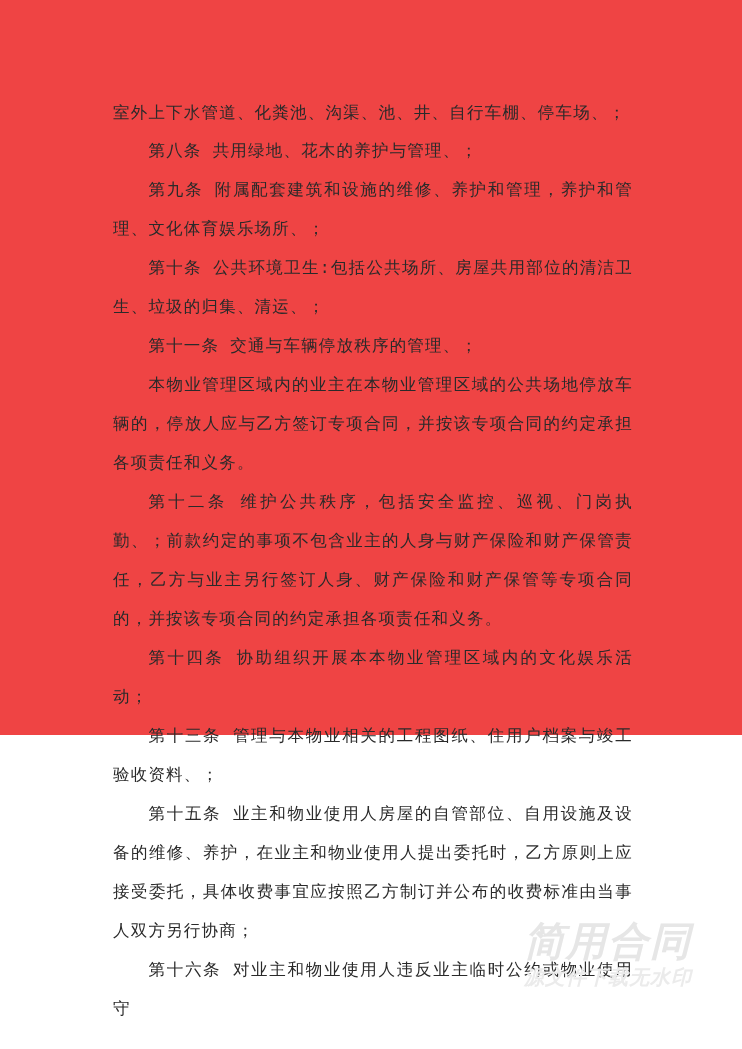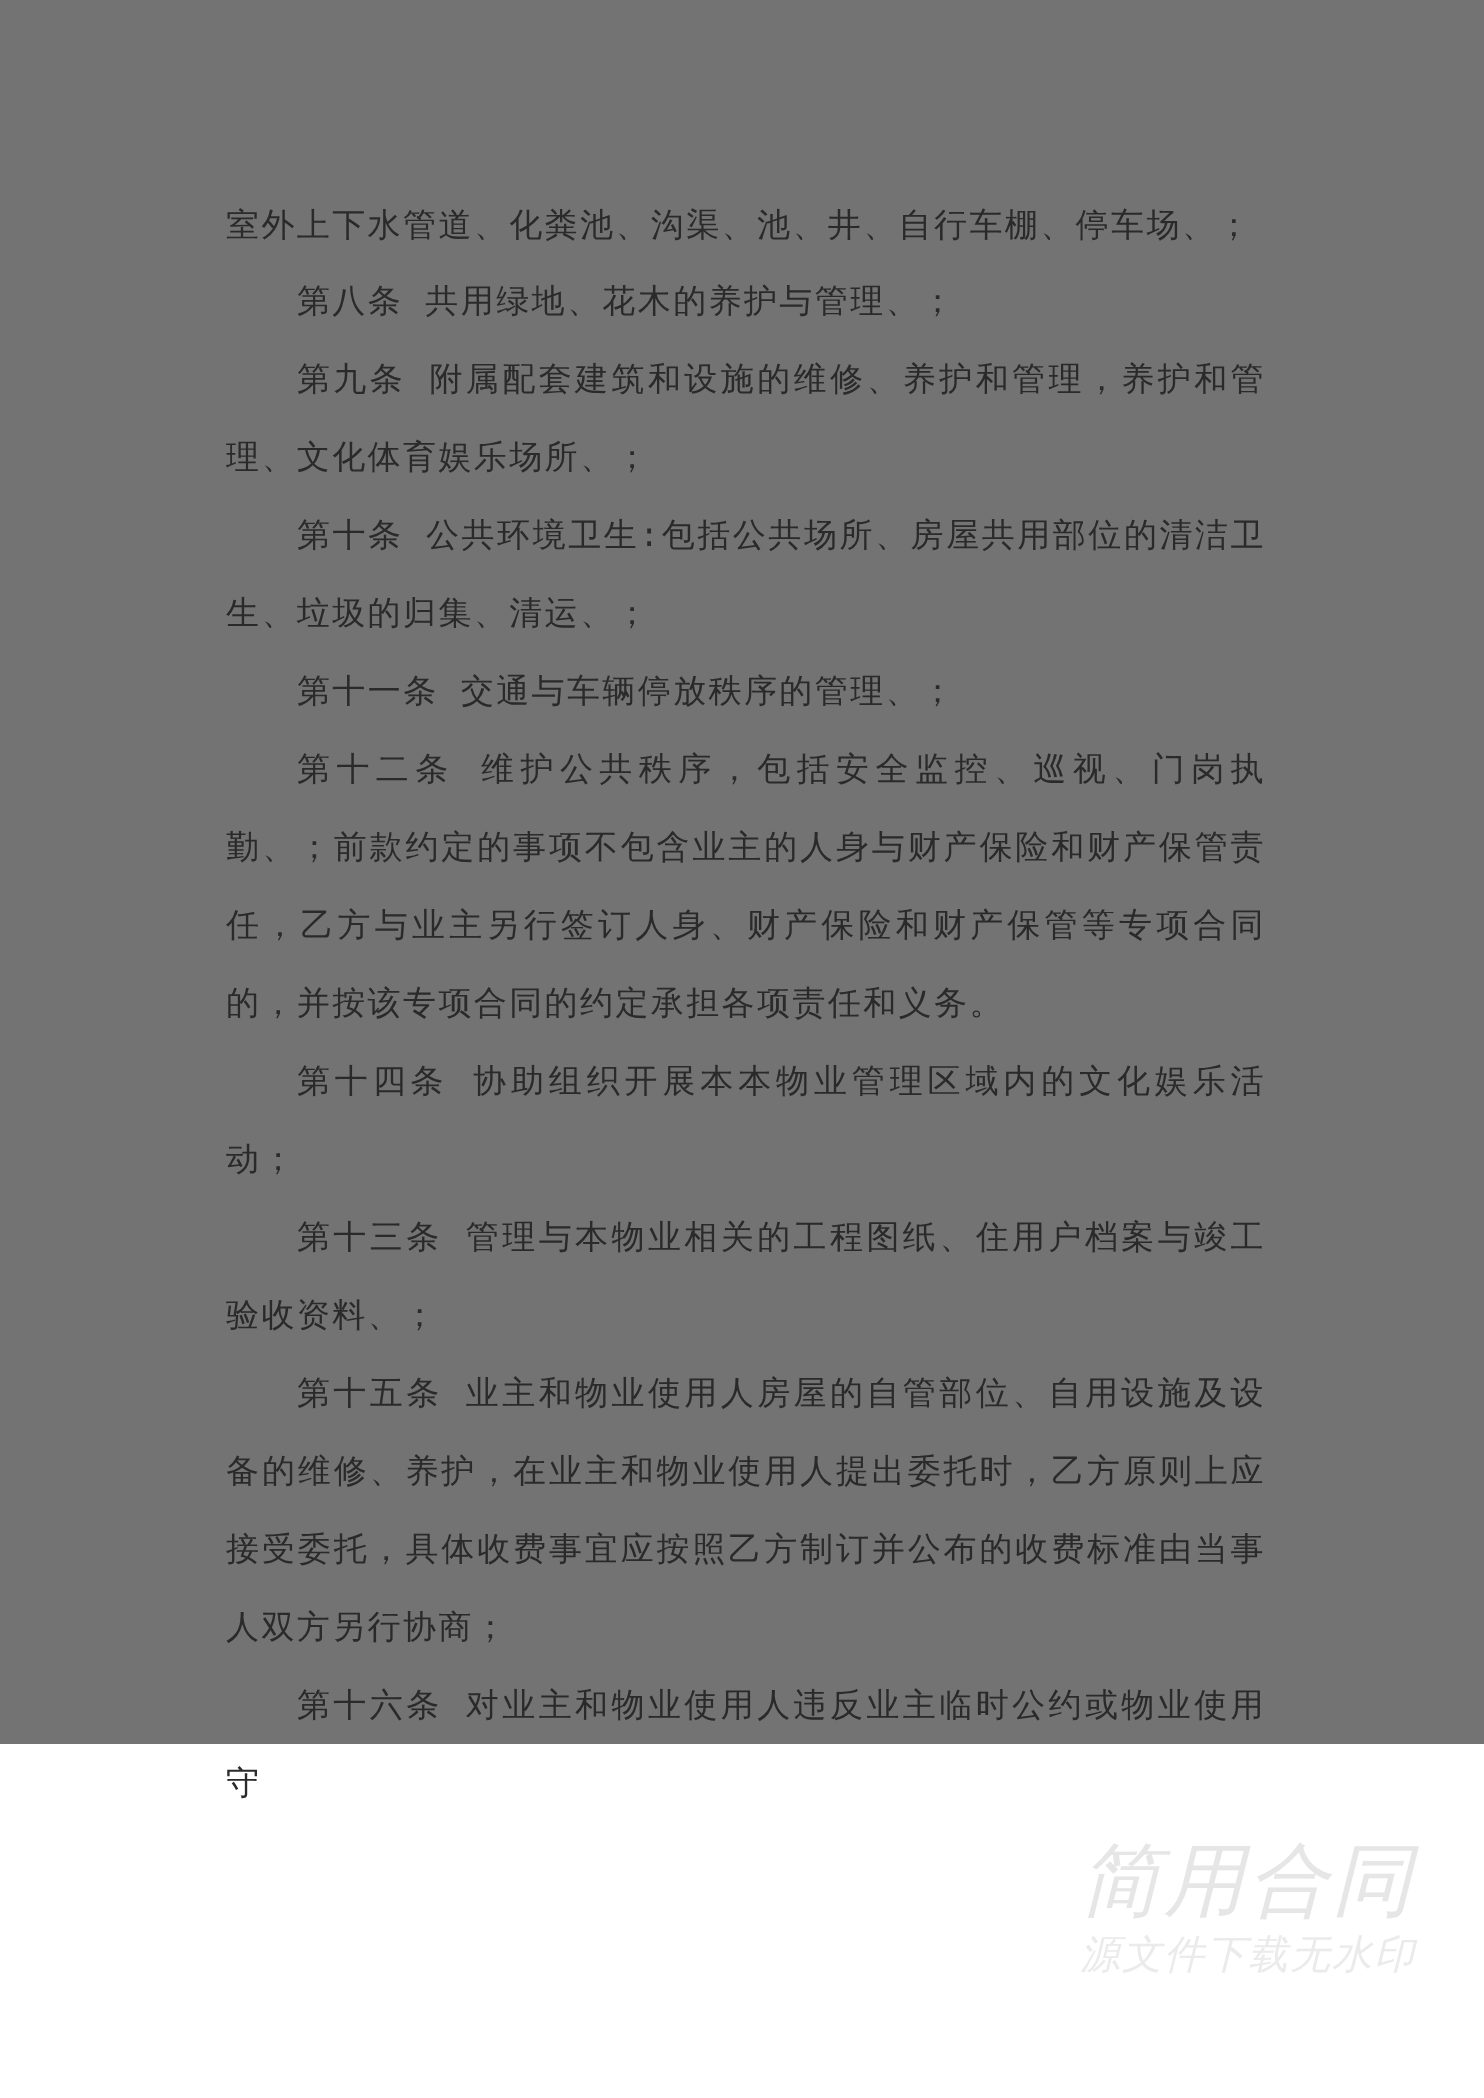--- a/index.html
+++ b/index.html
@@ -1,44 +1,45 @@
 <!DOCTYPE html>
 <html><head>
 <meta charset="utf-8">
 <style>
   html, body { margin: 0; padding: 0; }
   body {
     width: 742px; height: 1049px; background: #ffffff; position: relative; overflow: hidden;
     font-family: "DejaVu Serif", "Liberation Serif", serif;
   }
-  .page { position: absolute; left: 0; top: 0; width: 742px; height: 872px; background: #737373; }
+  .page { position: absolute; left: 0; top: 0; width: 742px; height: 735px; background: #ef4444; }
   .body-text {
     position: absolute; left: 113px; top: 93px; width: 520px;
     font-size: 16.5px; line-height: 39px; color: #2a2a2a; letter-spacing: 1.2px;
   }
   .para { margin: 0; padding: 0; text-align: justify; }
   .para.indent { text-indent: 2.15em; font-family: Liberation Mono, monospace; }
   .wm {
     position: absolute; left: 508px; top: 918px; width: 200px;
-    font-family: "DejaVu Sans", sans-serif; color: #e6e6e6; font-style: italic; font-weight: normal;
-    text-align: right;
+    font-family: "DejaVu Sans", sans-serif; color: #e6e6e6; font-style: italic; font-weight: bold;
+    text-align: center;
   }
   .wm-big { font-size: 40px; line-height: 46px; letter-spacing: 2px; }
   .wm-small { font-size: 20px; line-height: 26px; letter-spacing: 1px; color: #ebebeb; }
 </style>
 </head>
 <body>
 
 <div class="page">
   <div class="body-text">
     <p class="para">室外上下水管道、化粪池、沟渠、池、井、自行车棚、停车场、；</p>
     <p class="para indent">第八条 共用绿地、花木的养护与管理、；</p>
     <p class="para indent">第九条 附属配套建筑和设施的维修、养护和管理，养护和管理、文化体育娱乐场所、；</p>
     <p class="para indent">第十条 公共环境卫生:包括公共场所、房屋共用部位的清洁卫生、垃圾的归集、清运、；</p>
     <p class="para indent">第十一条 交通与车辆停放秩序的管理、；</p>
+    <p class="para indent">本物业管理区域内的业主在本物业管理区域的公共场地停放车辆的，停放人应与乙方签订专项合同，并按该专项合同的约定承担各项责任和义务。</p>
     <p class="para indent">第十二条 维护公共秩序，包括安全监控、巡视、门岗执勤、；前款约定的事项不包含业主的人身与财产保险和财产保管责任，乙方与业主另行签订人身、财产保险和财产保管等专项合同的，并按该专项合同的约定承担各项责任和义务。</p>
     <p class="para indent">第十四条 协助组织开展本本物业管理区域内的文化娱乐活动；</p>
     <p class="para indent">第十三条 管理与本物业相关的工程图纸、住用户档案与竣工验收资料、；</p>
     <p class="para indent">第十五条 业主和物业使用人房屋的自管部位、自用设施及设备的维修、养护，在业主和物业使用人提出委托时，乙方原则上应接受委托，具体收费事宜应按照乙方制订并公布的收费标准由当事人双方另行协商；</p>
     <p class="para indent">第十六条 对业主和物业使用人违反业主临时公约或物业使用守</p>
   </div>
 
   <div class="wm">
     <div class="wm-big">简用合同</div>
     <div class="wm-small">源文件下载无水印</div>

